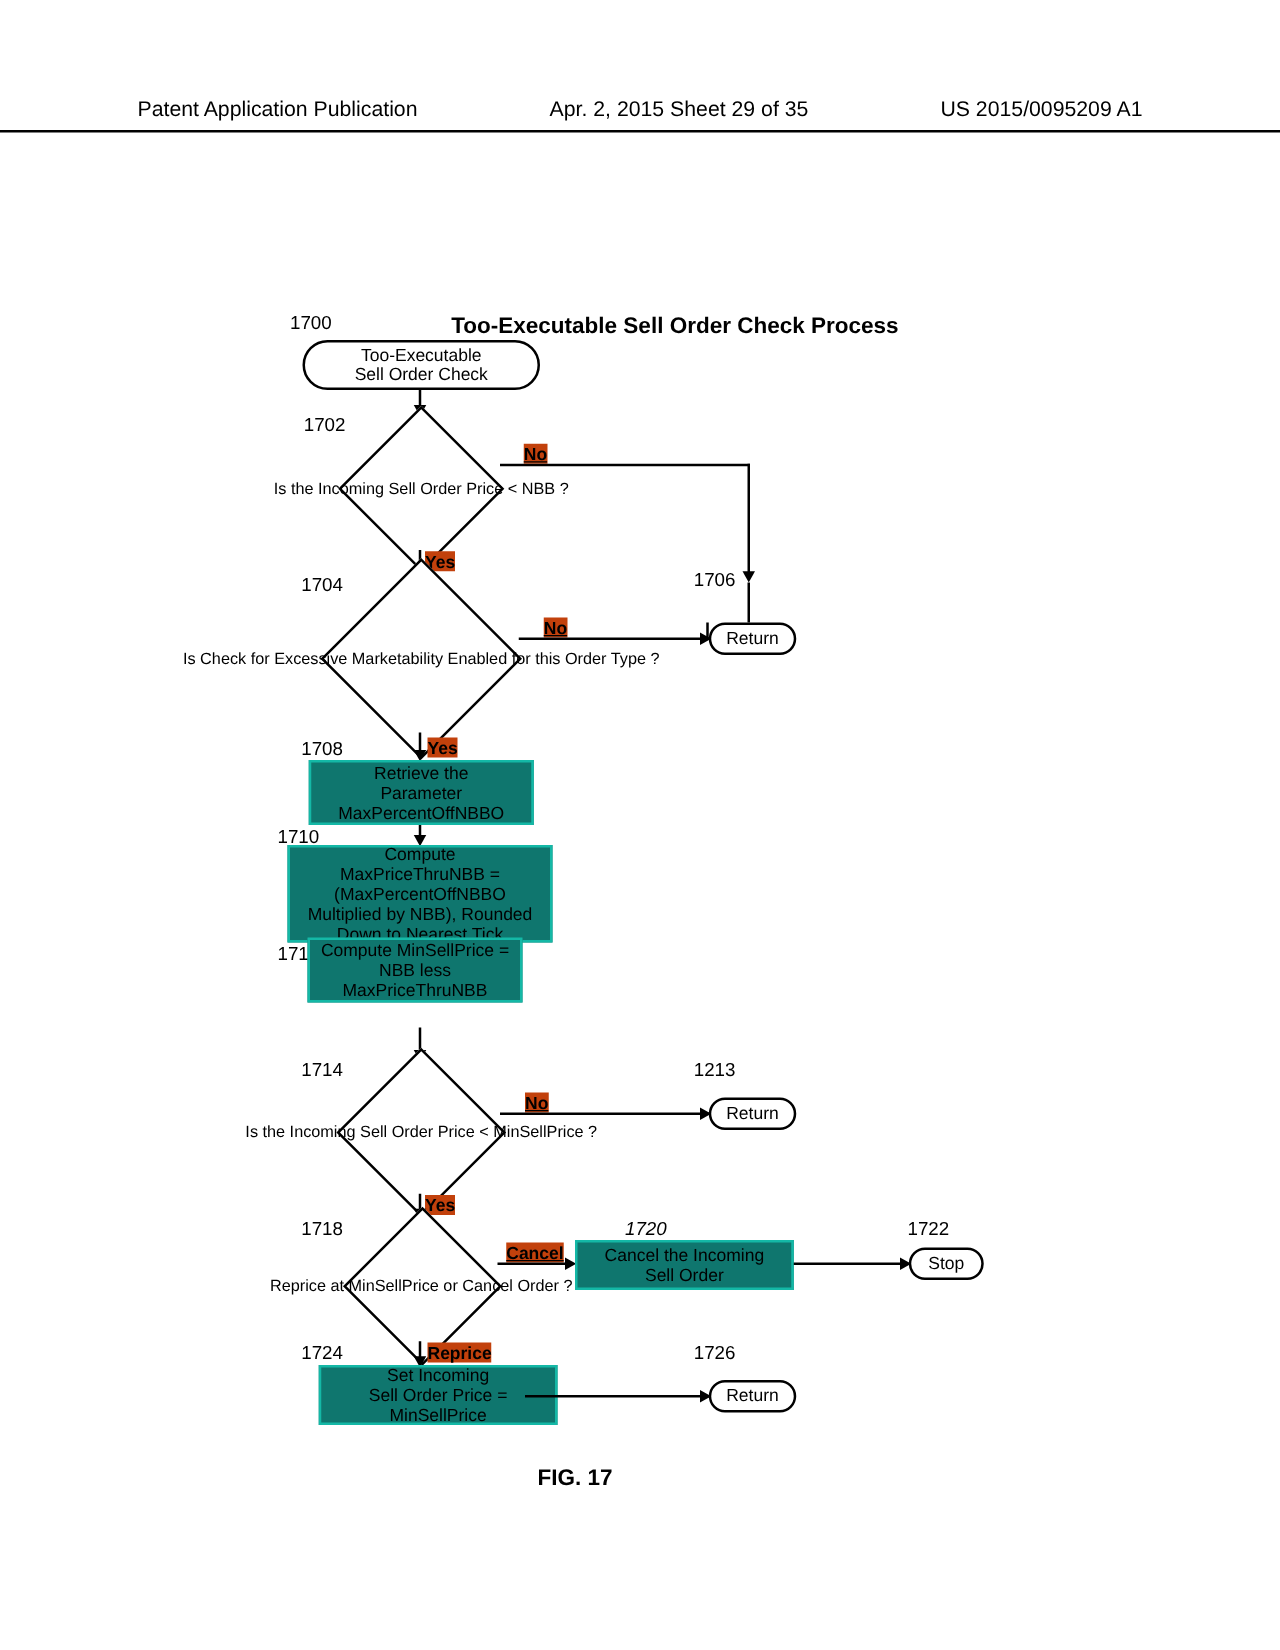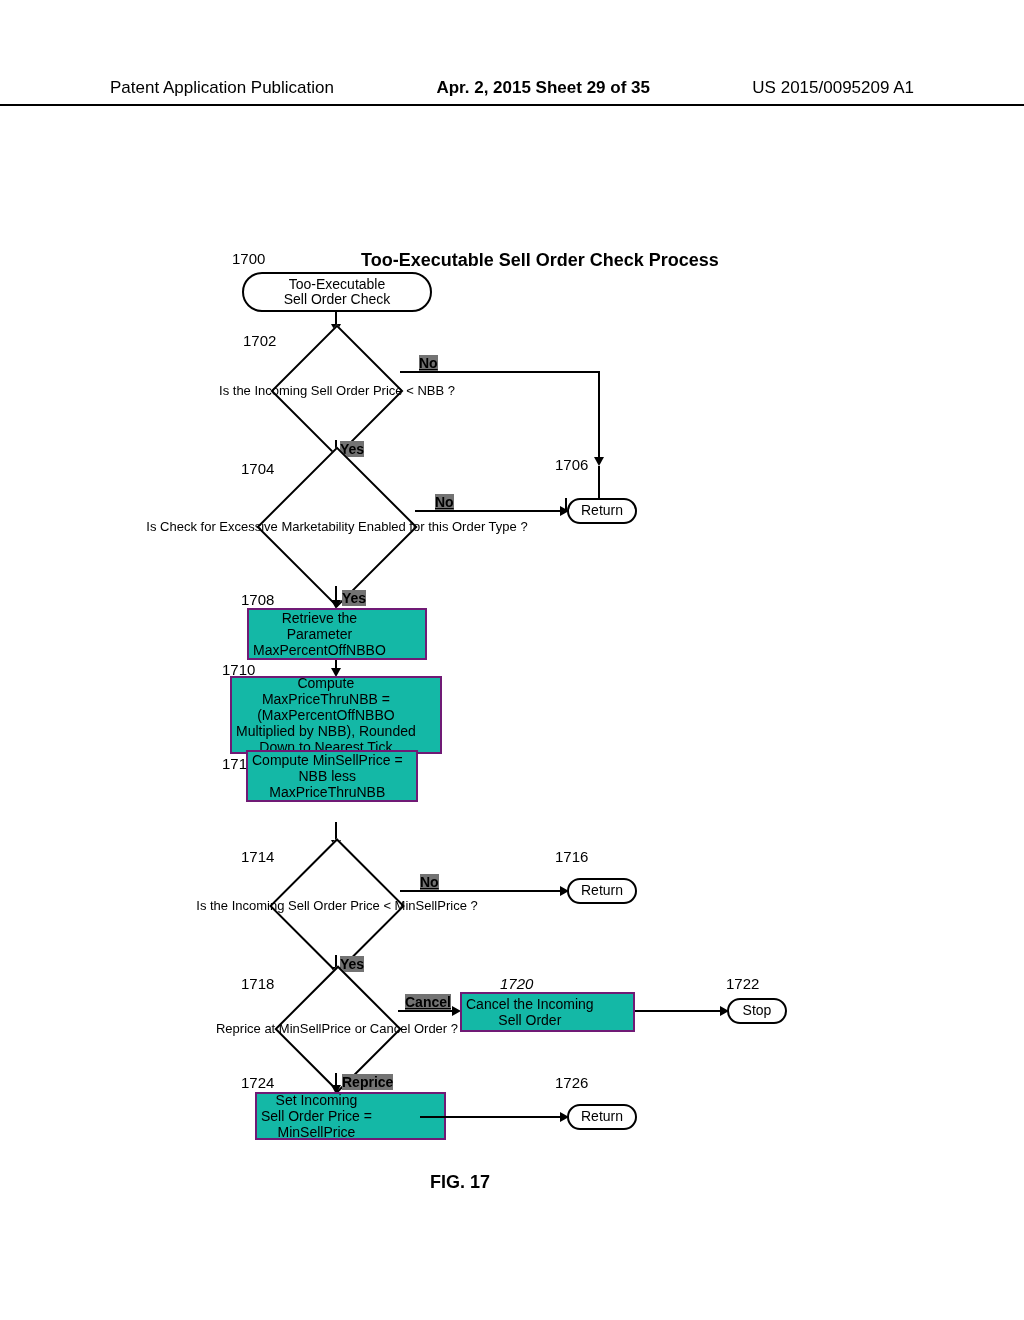--- a/index.html
+++ b/index.html
@@ -17,21 +17,21 @@
     left: 0;
     width: 1024px;
     border-bottom: 2px solid #000;
     display: flex;
     justify-content: space-between;
     padding: 0 110px 6px 110px;
     box-sizing: border-box;
     font-size: 17px;
   }
   .header .left { font-weight: normal; }
-  .header .mid { font-weight: bold; }
+  .header .mid { font-weight: normal; }
   .header .right { font-weight: normal; }
   .page {
     position: absolute;
     left: 0;
     top: 0;
     width: 1024px;
     height: 1320px;
   }
   .title {
     position: absolute;
@@ -59,28 +59,28 @@
     line-height: 1.1;
     background: #fff;
     display: flex;
     align-items: center;
     justify-content: center;
     box-sizing: border-box;
     padding:2px 4px;
   }
   .process {
     position: absolute;
-    border: 2px solid #701a75;
+    border: 2px solid #14b8a6;
     text-align: center;
     font-size: 14px;
     line-height: 1.15;
-    background: #14b8a6;
+    background: #0f766e;
     display: flex;
     align-items: center;
-    justify-content: flex-start;
+    justify-content: center;
     box-sizing: border-box;
     padding: 4px;
   }
   .diamond-outer {
     position: absolute;
     transform: rotate(45deg);
     border: 2px solid #000;
     background: #fff;
     box-sizing: border-box;
   }
@@ -90,21 +90,21 @@
     font-size: 13px;
     line-height: 1.1;
     transform: translate(-50%, -50%);
     white-space: nowrap;
   }
   .edge-label {
     position: absolute;
     font-size: 14px;
     font-weight: bold;
     text-decoration: underline;
-    background: #737373;
+    background: #c2410c;
   }
   .line {
     position: absolute;
     background: #000;
   }
   
   .arrow-down {
     position: absolute;
     width: 0; height: 0;
     border-left: 5px solid transparent;
@@ -218,21 +218,21 @@
   <div class="diamond-outer" style="left:289px; top:858px; width:96px; height:96px;"></div>
   <div class="dlabel" style="left:337px; top:906px;">Is
 the Incoming
 Sell Order Price &lt;
 MinSellPrice
 ?</div>
 
   <div class="edge-label" style="left:420px; top:874px;">No</div>
   <div class="line" style="left:400px; top:890px; width:167px; height:2px;"></div>
   <div class="arrow-right" style="left:560px; top:886px;"></div>
-  <div class="ref" style="left:555px; top:848px;">1716</div>
+  <div class="ref" style="left:555px; top:848px;">1213</div>
   <div class="terminator" style="left:567px; top:878px; width:70px; height:26px;">
     <span>Return</span>
   </div>
 
   <div class="edge-label" style="left:340px; top:956px;text-decoration:none;">Yes</div>
   <div class="line" style="left:335px; top:955px; width:2px; height:14px;"></div>
   <div class="arrow-down" style="left:331px; top:967px;"></div>
 
   <div class="ref" style="left:241px; top:975px;">1718</div>
   <div class="diamond-outer" style="left:293px; top:984px; width:90px; height:90px;"></div>

